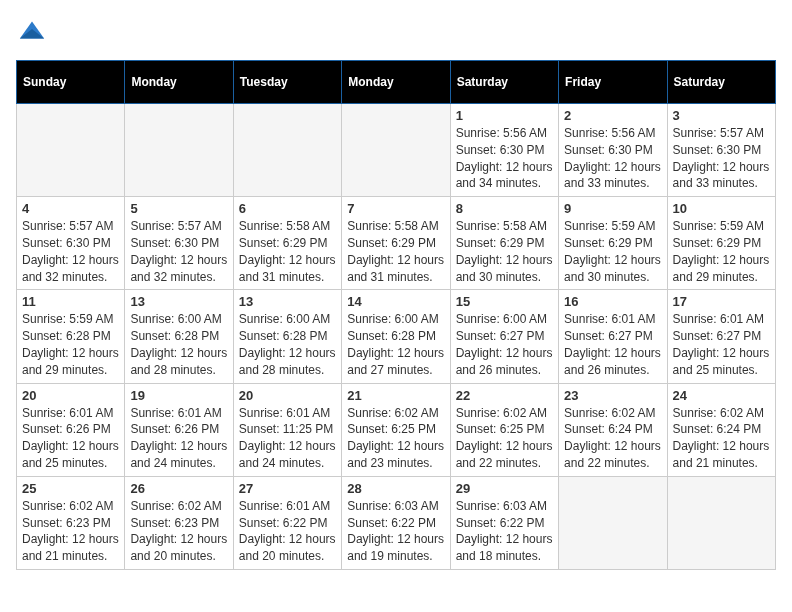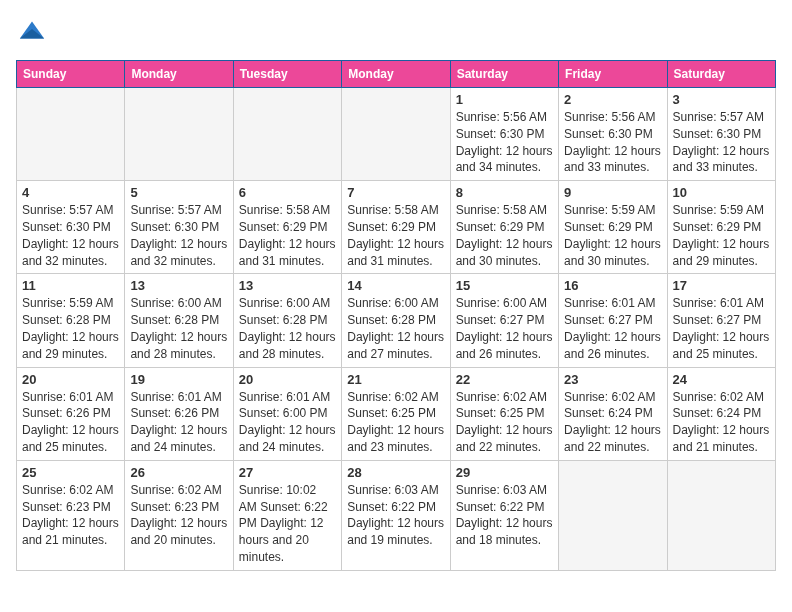--- a/index.html
+++ b/index.html
@@ -41,24 +41,24 @@
     .subtitle {
       font-size: 15px;
       color: #333;
     }
     table {
       width: 100%;
       border-collapse: collapse;
       font-size: 11px;
     }
     thead tr th {
-      background: #ec4899;
+      background: #000000;
       color: #fff;
       text-align: left;
-      padding: 6px 6px;
+      padding: 14px 6px;
       font-size: 12px;
       font-weight: bold;
       border: 1px solid #1a5fa0;
     }
     tbody tr td {
       border: 1px solid #ccc;
       vertical-align: top;
       padding: 4px 5px;
       height: 78px;
       width: 108px;
@@ -253,21 +253,21 @@
         <td>
           <span class="day-num">19</span>
           <div class="day-info">Sunrise: 6:01 AM
 Sunset: 6:26 PM
 Daylight: 12 hours
 and 24 minutes.</div>
         </td>
         <td>
           <span class="day-num">20</span>
           <div class="day-info">Sunrise: 6:01 AM
-Sunset: 6:00 PM
+Sunset: 11:25 PM
 Daylight: 12 hours
 and 24 minutes.</div>
         </td>
         <td>
           <span class="day-num">21</span>
           <div class="day-info">Sunrise: 6:02 AM
 Sunset: 6:25 PM
 Daylight: 12 hours
 and 23 minutes.</div>
         </td>
@@ -303,21 +303,21 @@
         </td>
         <td>
           <span class="day-num">26</span>
           <div class="day-info">Sunrise: 6:02 AM
 Sunset: 6:23 PM
 Daylight: 12 hours
 and 20 minutes.</div>
         </td>
         <td>
           <span class="day-num">27</span>
-          <div class="day-info">Sunrise: 10:02 AM
+          <div class="day-info">Sunrise: 6:01 AM
 Sunset: 6:22 PM
 Daylight: 12 hours
 and 20 minutes.</div>
         </td>
         <td>
           <span class="day-num">28</span>
           <div class="day-info">Sunrise: 6:03 AM
 Sunset: 6:22 PM
 Daylight: 12 hours
 and 19 minutes.</div>

